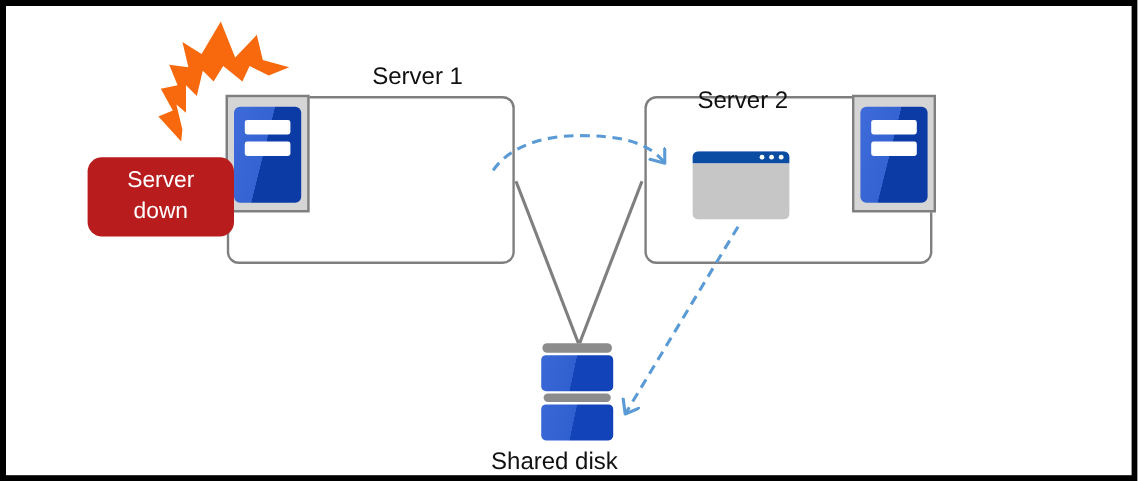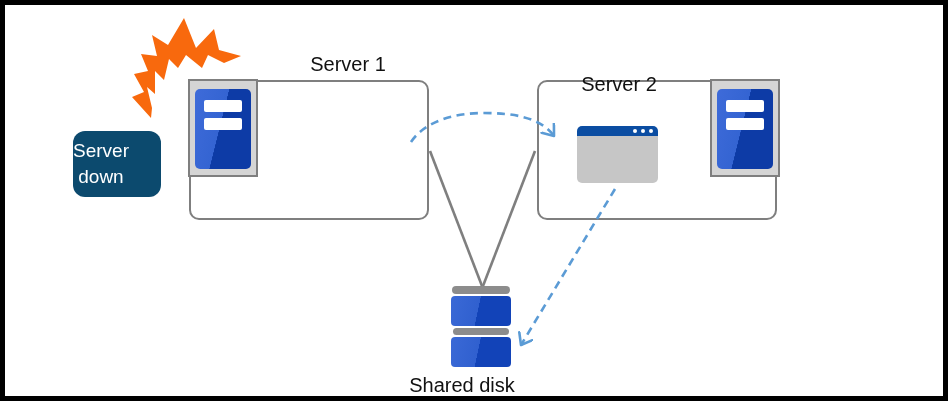--- a/index.html
+++ b/index.html
@@ -39,23 +39,23 @@
     background:linear-gradient(104deg, #3e6bd9 0%, #3464d2 45%, #0d3ba6 45.3%);
   }
   .srv-slot {
     position:absolute; left:9px; width:38px; height:12px;
     background:#ffffff; border-radius:2px;
   }
   .slot-a { top:11px; }
   .slot-b { top:29px; }
   
   .server-down {
-    position:absolute; left:68px; top:126px; width:88px; height:66px;
-    background:#0c4a6e; border-radius:12px; z-index:5;
-    display:flex; align-items:center; 
+    position:absolute; left:68px; top:126px; width:122px; height:66px;
+    background:#b91c1c; border-radius:12px; z-index:5;
+    display:flex; align-items:center; justify-content:center;
   }
   .server-down span {
     color:#ffffff; font-size:19px; line-height:1.35;
     text-align:center; white-space:pre-line;
   }
   
   .app-win {
     position:absolute; left:572px; top:121px; width:81px; height:57px;
     border-radius:5px; overflow:hidden; z-index:2;
   }

